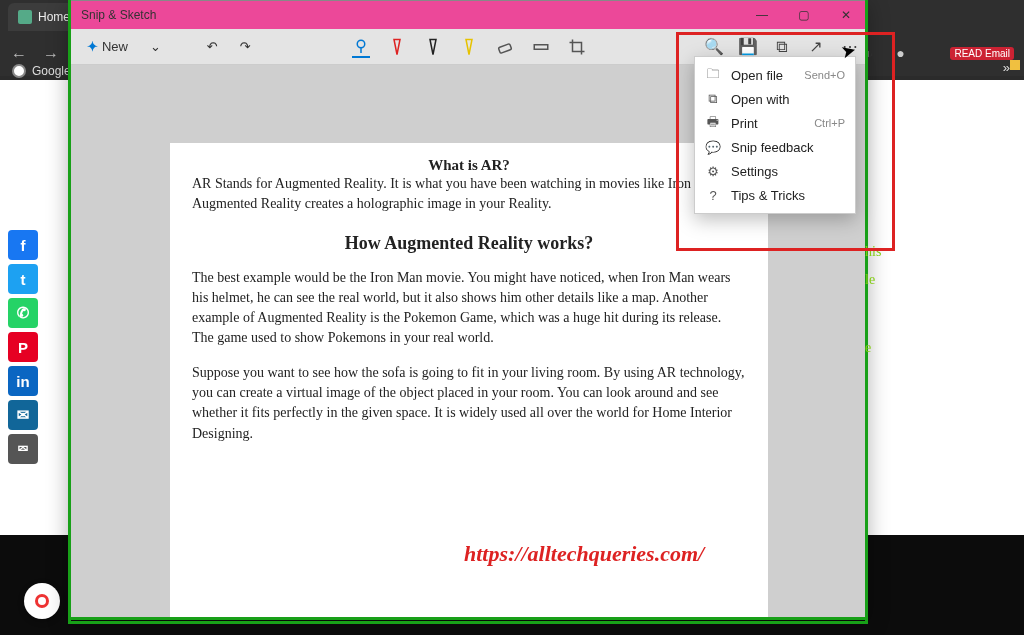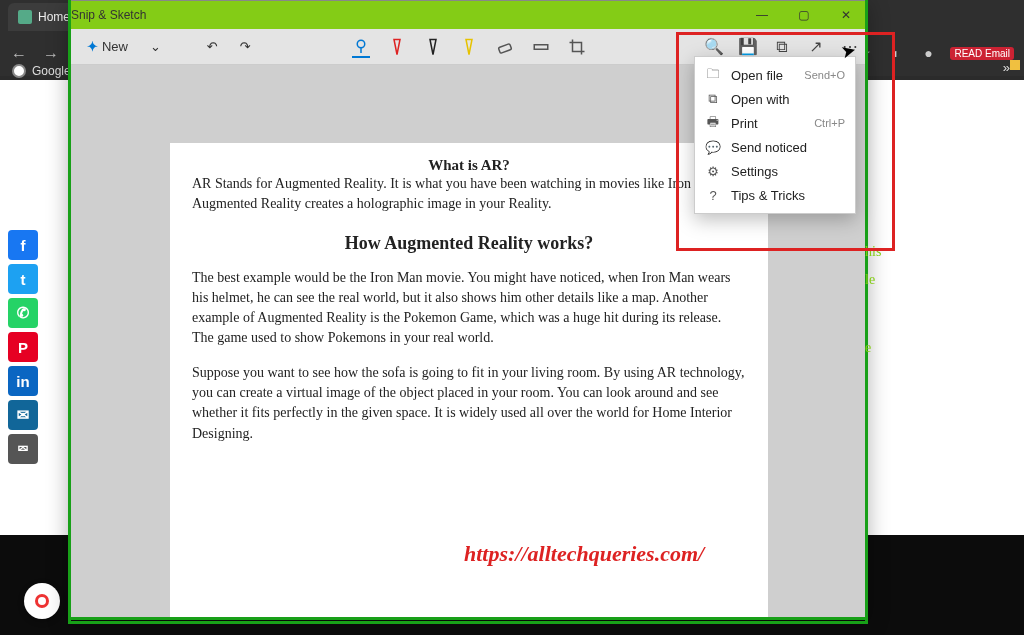--- a/index.html
+++ b/index.html
@@ -45,21 +45,21 @@
     height: 38px;
     display: flex;
     align-items: center;
     padding: 0 10px;
     gap: 14px;
   }
   .nav-btn { color: #bbb; font-size: 16px; width: 18px; text-align: center; }
   .addr-bar { flex: 1; }
   .right-ext { display: flex; gap: 12px; align-items: center; }
   .ext-icon { width: 20px; height: 20px; display: flex; align-items: center; justify-content: center; color: #ccc; font-size: 14px; }
-  .ext-read { background: #c23; color: #fff; font-size: 10px; padding: 1px 4px; border-radius: 3px; }
+  .ext-read { background: #c23; color: #fff; font-size: 10px; padding: 1px 4px; border-radius: 3px; margin-left: 28px; }
 
   .bookmark-row {
     position: absolute;
     top: 60px; left: 0;
     height: 22px;
     display: flex;
     align-items: center;
     padding-left: 12px;
     gap: 6px;
     color: #ddd;
@@ -125,24 +125,24 @@
     position: absolute;
     top: 0; left: 68px;
     width: 800px; height: 624px;
     border: 3px solid #18a018;
     border-top: none;
     pointer-events: none;
   }
 
   .titlebar {
     height: 28px;
-    background: #84cc16;
-    display: flex;
-    align-items: center;
-    padding-left: 0;
+    background: #ec4899;
+    display: flex;
+    align-items: center;
+    padding-left: 10px;
     font-size: 12px;
     color: #333;
   }
   .title-spacer { flex: 1; }
   .win-btn { width: 42px; height: 28px; display: flex; align-items: center; justify-content: center; color: #333; font-size: 12px; }
 
   .toolbar {
     height: 36px;
     background: #e4e4e4;
     display: flex;
@@ -483,21 +483,21 @@
     <span class="ctx-label">Open with</span>
     <span class="ctx-shortcut"></span>
   </div>
   <div class="ctx-item">
     <span class="ctx-icon">🖶</span>
     <span class="ctx-label">Print</span>
     <span class="ctx-shortcut">Ctrl+P</span>
   </div>
   <div class="ctx-item">
     <span class="ctx-icon">💬</span>
-    <span class="ctx-label">Send noticed</span>
+    <span class="ctx-label">Snip feedback</span>
   </div>
   <div class="ctx-item">
     <span class="ctx-icon">⚙</span>
     <span class="ctx-label">Settings</span>
   </div>
   <div class="ctx-item">
     <span class="ctx-icon">?</span>
     <span class="ctx-label">Tips &amp; Tricks</span>
   </div>
 </div>

